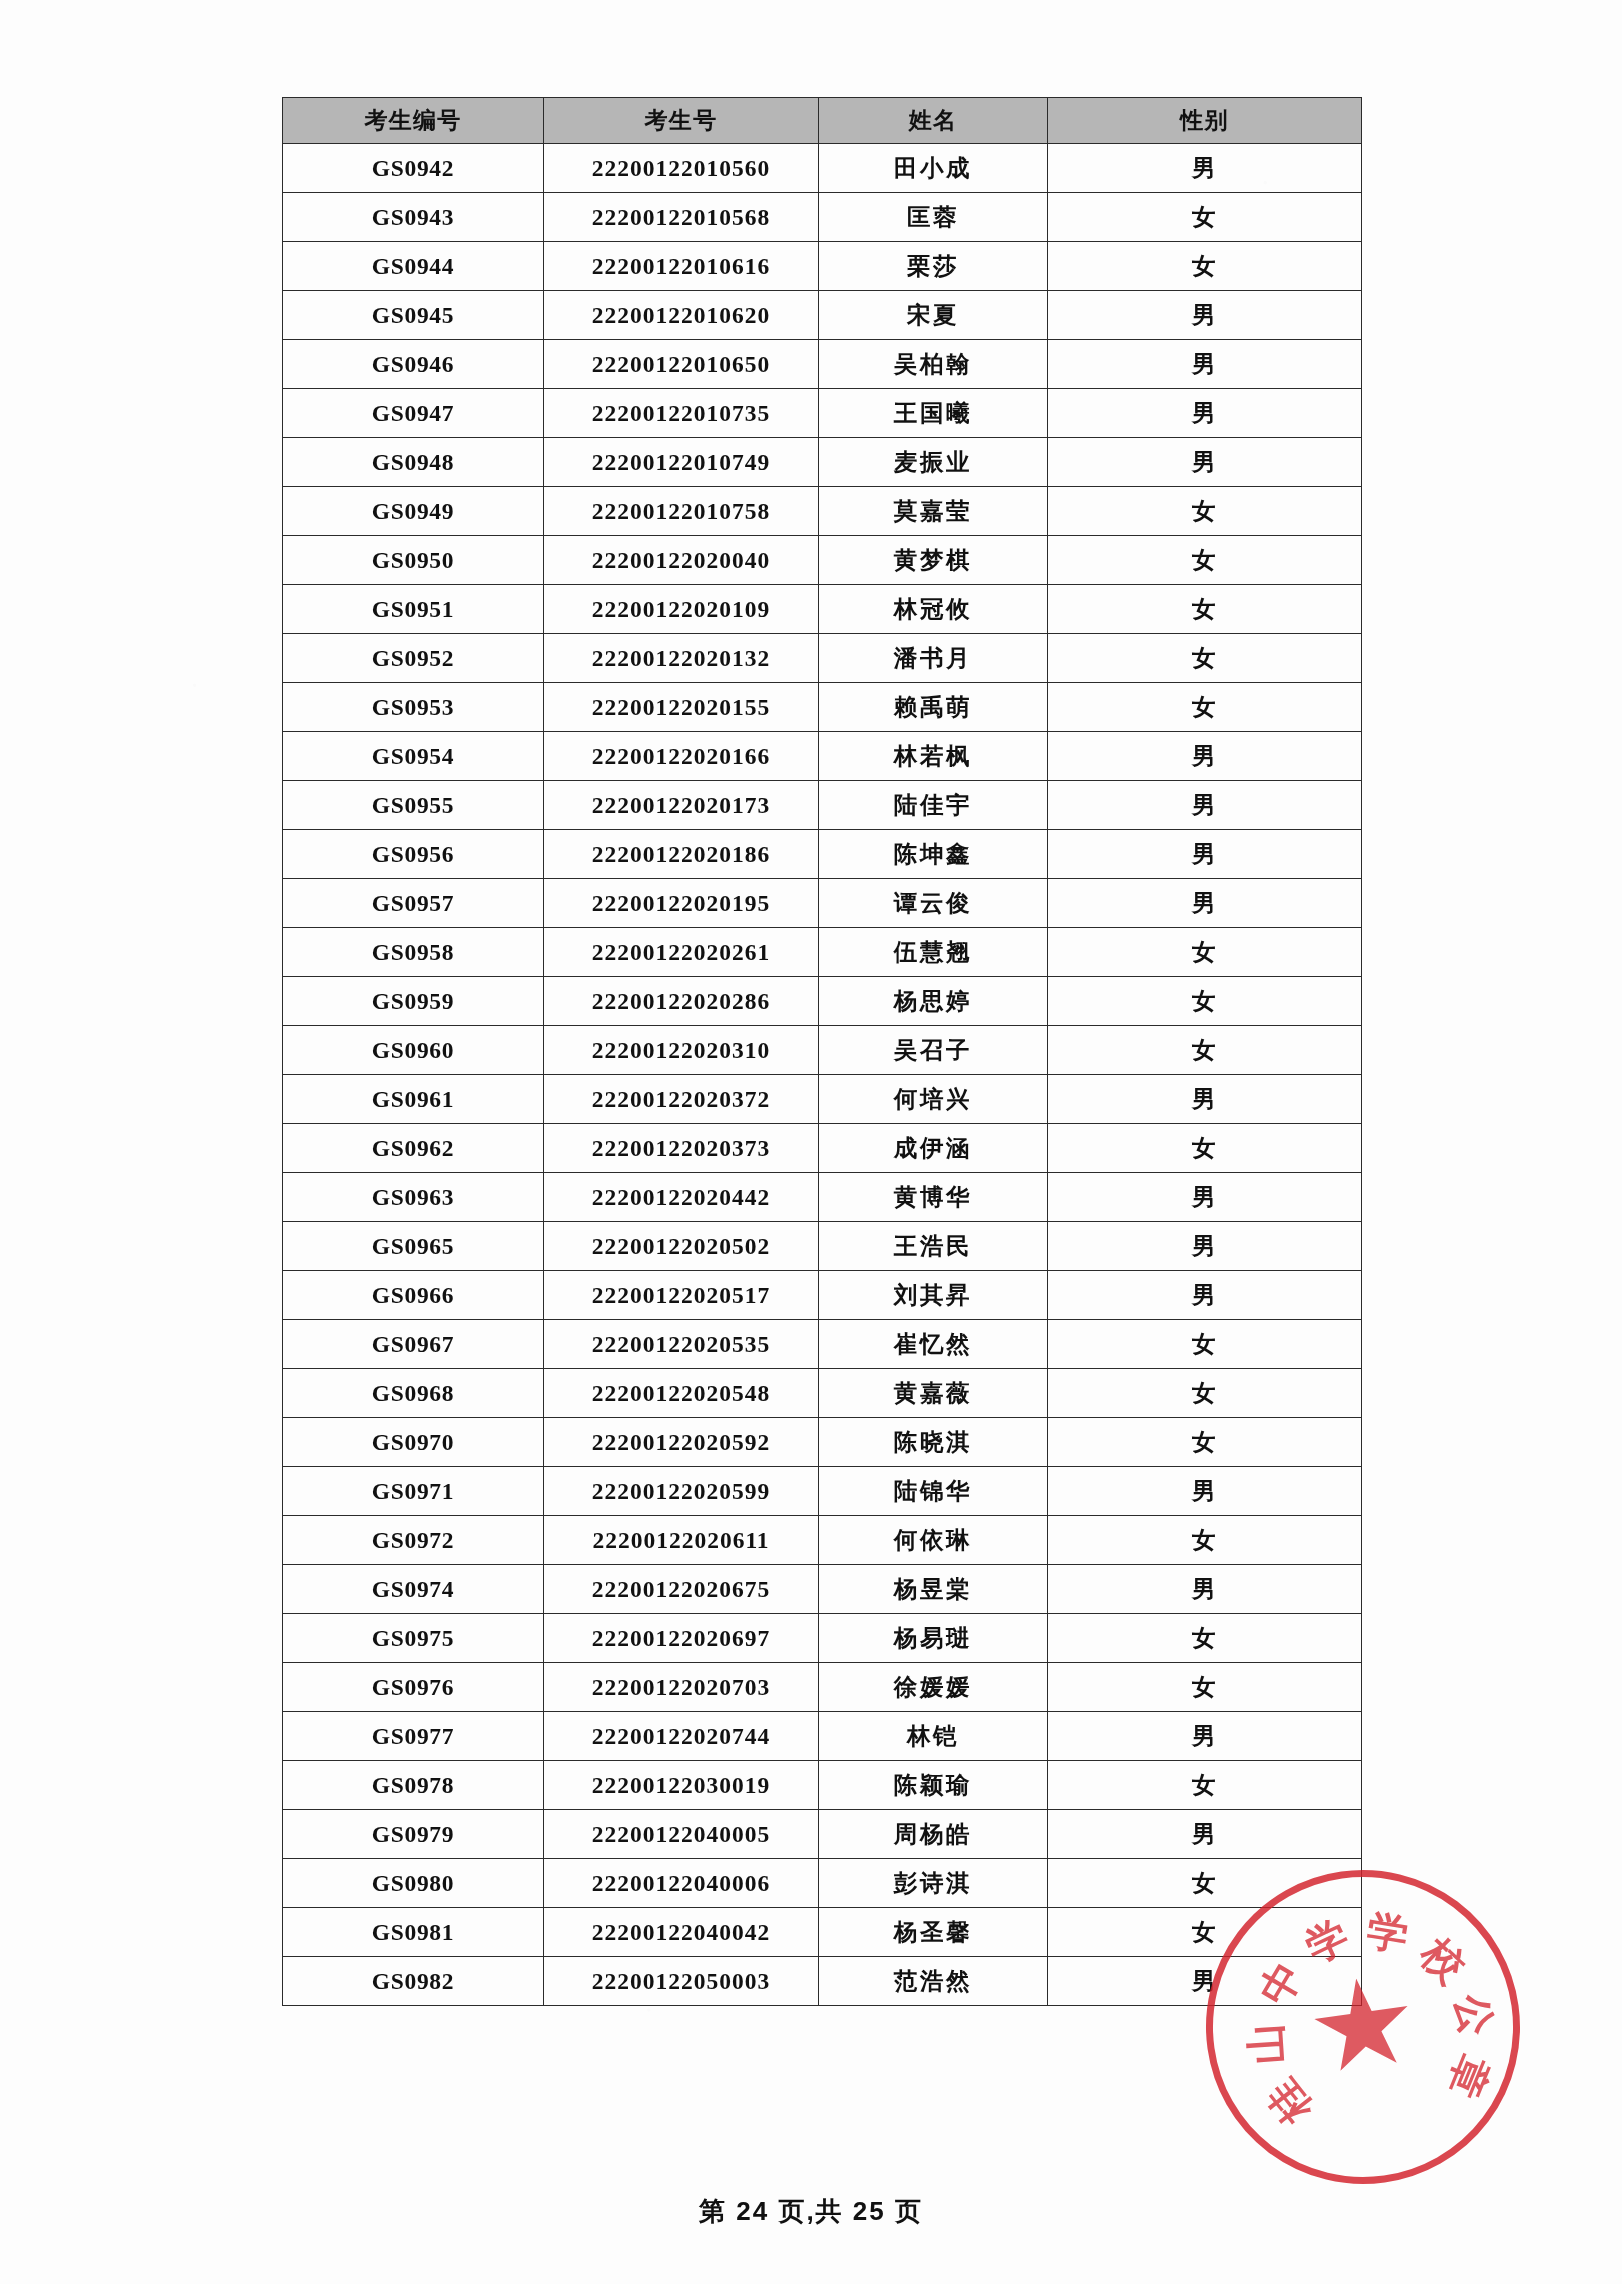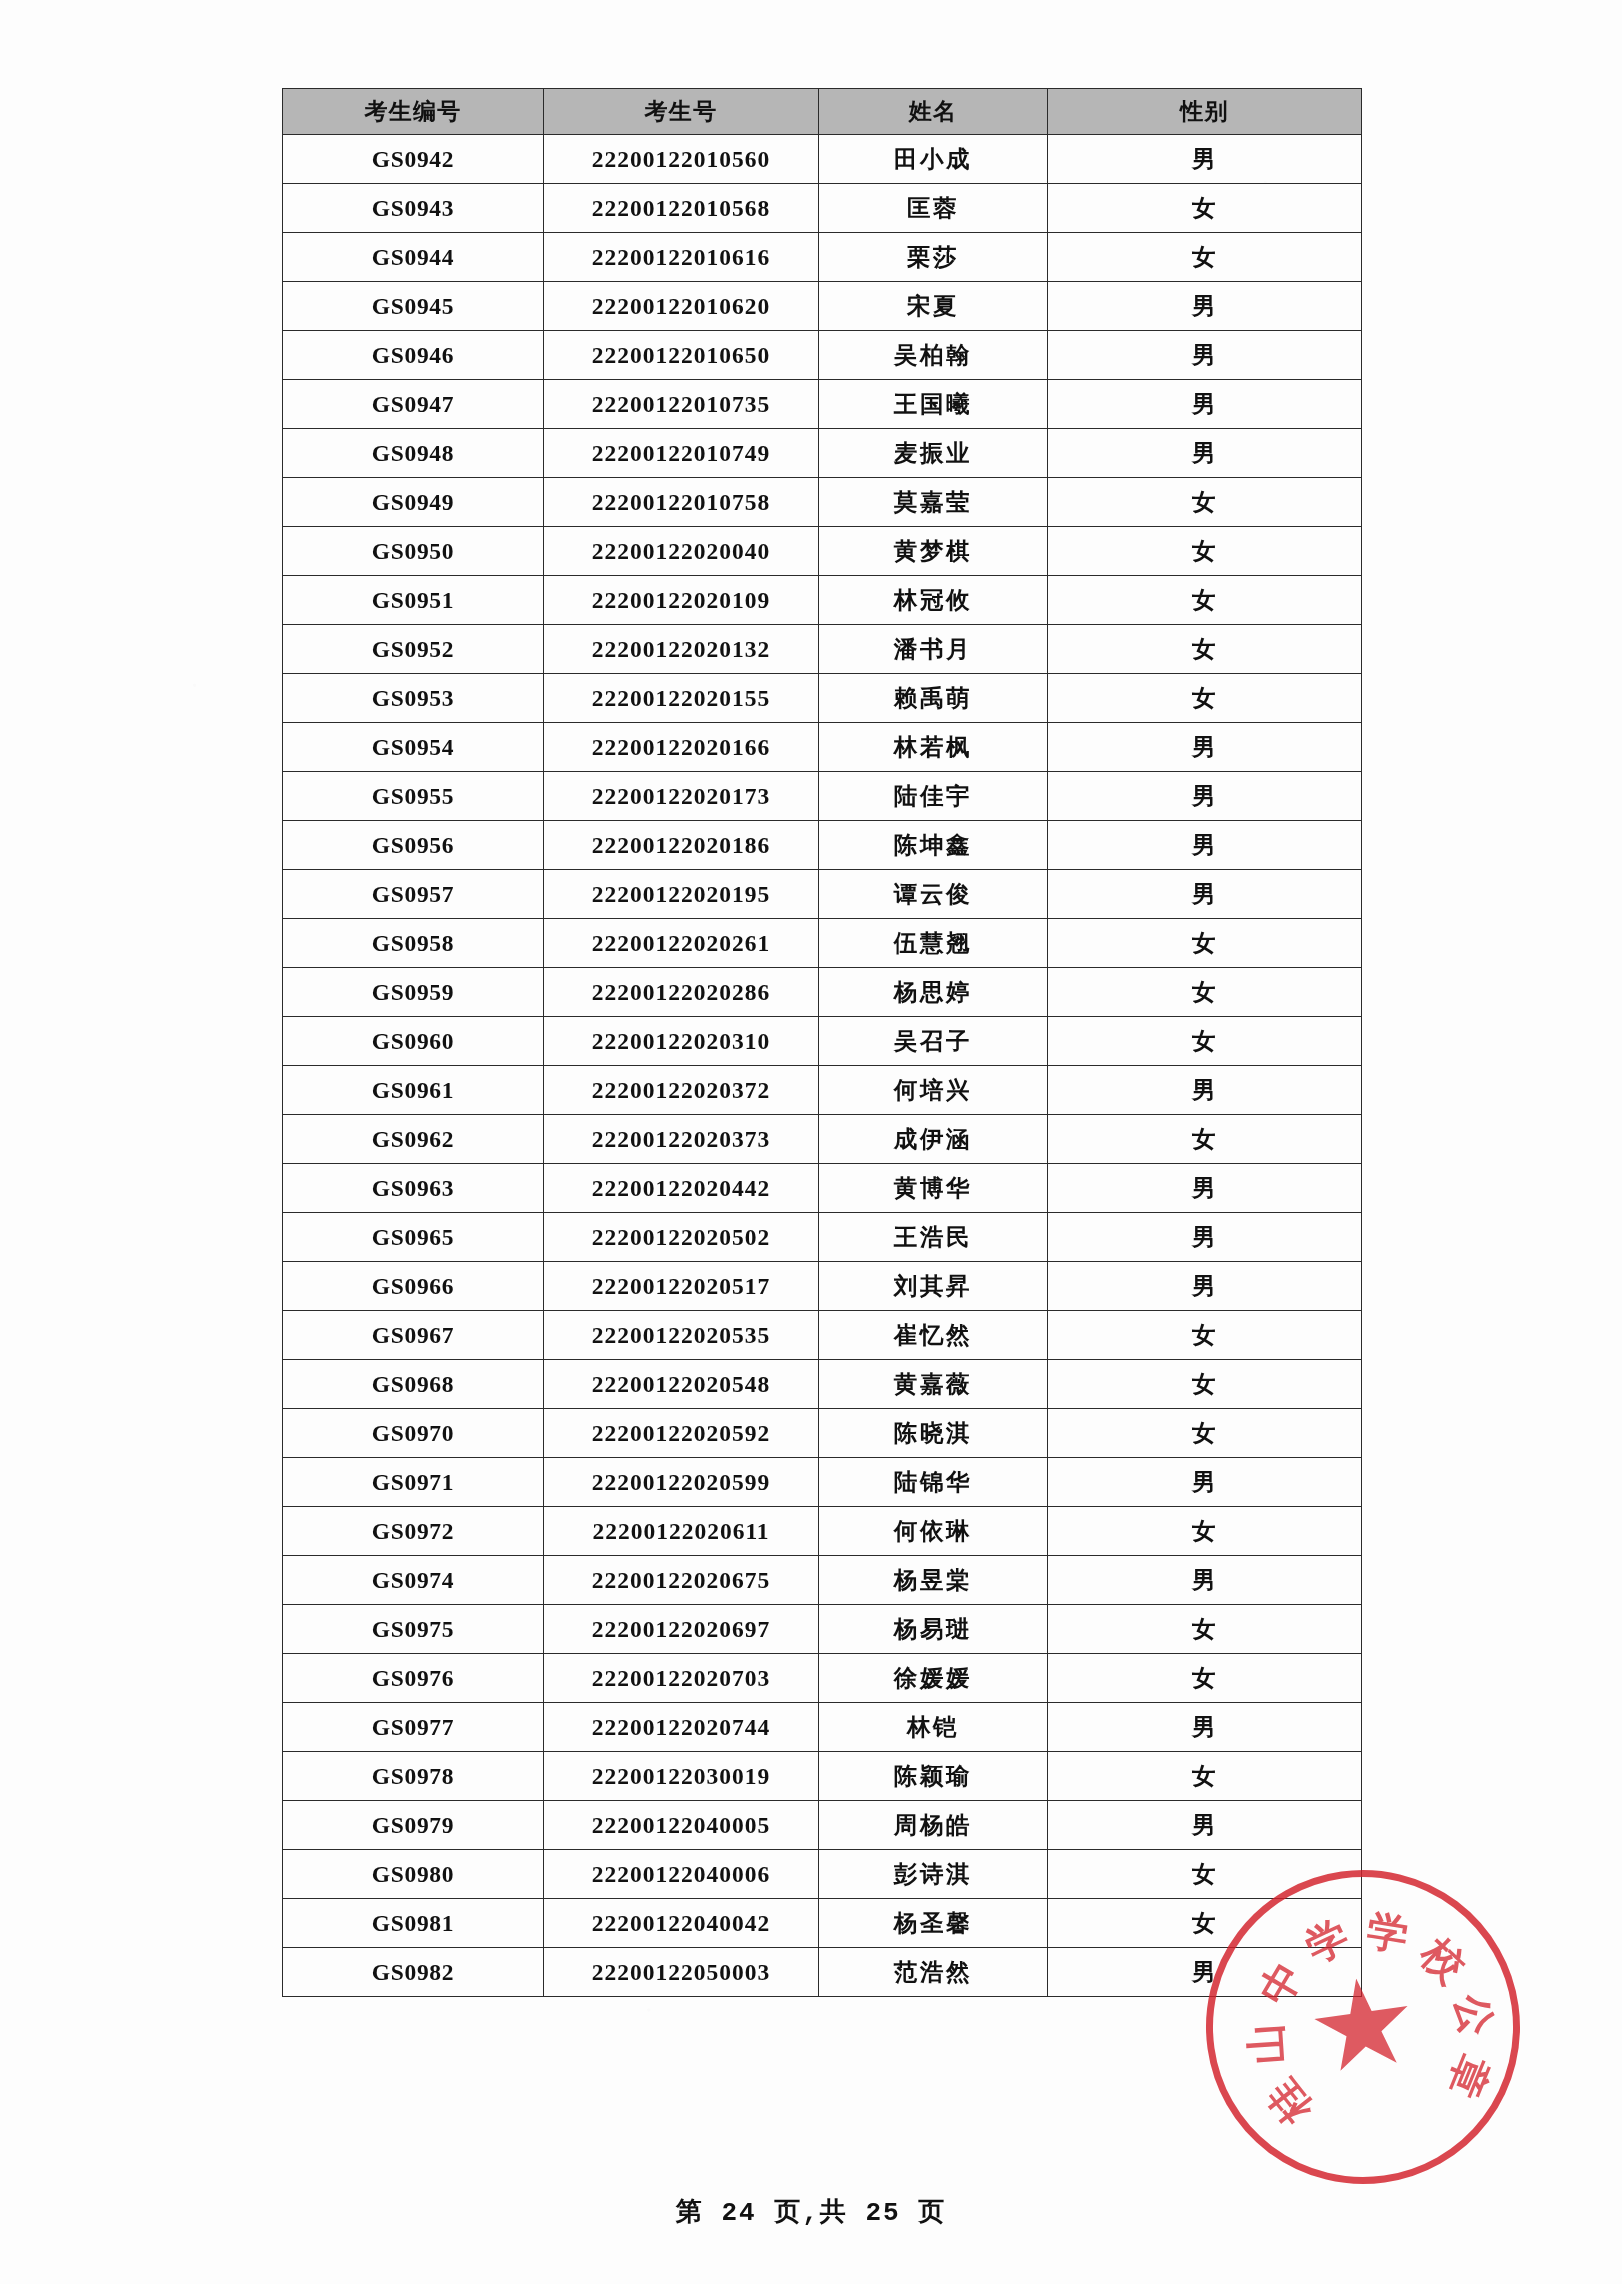--- a/index.html
+++ b/index.html
@@ -29,21 +29,21 @@
     background:
       radial-gradient(circle at 12% 30%, rgba(0,0,0,0.012) 0 1.3px, rgba(0,0,0,0) 2px),
       radial-gradient(circle at 78% 8%, rgba(0,0,0,0.012) 0 1.3px, rgba(0,0,0,0) 2px),
       radial-gradient(circle at 40% 88%, rgba(0,0,0,0.01) 0 1.3px, rgba(0,0,0,0) 2px);
     pointer-events: none;
   }
 
   .table-wrap {
     position: absolute;
     left: 282px;
-    top: 88px;
+    top: 97px;
     width: 1079px;
   }
 
   table.roster {
     border-collapse: collapse;
     width: 1079px;
     table-layout: fixed;
   }
   table.roster th, table.roster td {
     border: 1.3px solid #2b2b2b;
@@ -129,21 +129,21 @@
   .footer {
     position: absolute;
     left: 0;
     top: 2194px;
     width: 1622px;
     text-align: center;
     font-size: 26px;
     font-weight: bold;
     color: #111111;
     letter-spacing: 2px;
-    font-family: Liberation Mono, monospace;
+    font-family: Liberation Sans, sans-serif;
   }
 </style>
 </head>
 <body>
 
 <div class="page">
   <div class="paper-tone"></div>
 
   <div class="table-wrap">
     <table class="roster">

